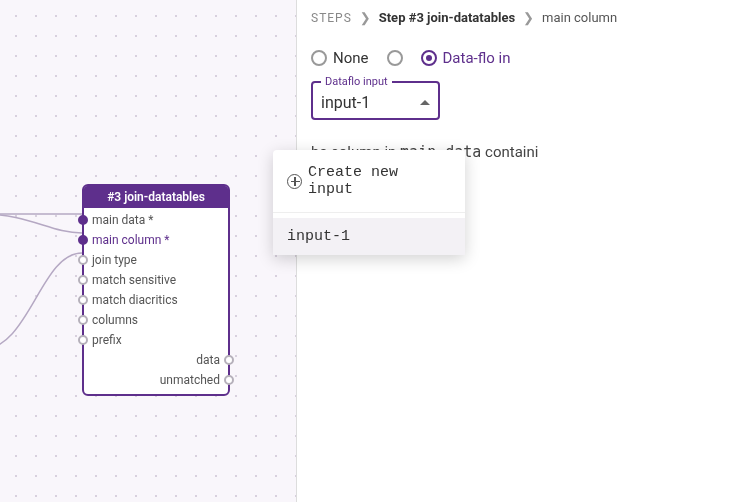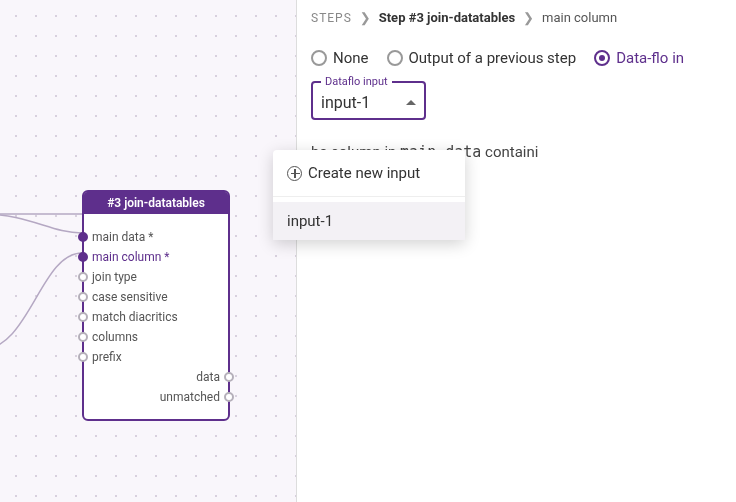--- a/index.html
+++ b/index.html
@@ -19,37 +19,37 @@
     position: relative;
     background: #f9f6fb;
     background-image: radial-gradient(#d8d0de 1.2px, transparent 1.2px);
     background-size: 20px 20px;
     background-position: 6px 6px;
     flex-shrink: 0;
   }
   .node {
     position: absolute;
     left: 82px;
-    top: 190px;
+    top: 184px;
     width: 148px;
     border: 2px solid #5e2f8c;
     border-radius: 6px;
     background: #fff;
   }
   .node-header {
     background: #5e2f8c;
     color: #fff;
     font-size: 12px;
     font-weight: 600;
     padding: 4px 8px;
     text-align: center;
     border-top-left-radius: 3px;
     border-top-right-radius: 3px;
   }
-  .node-body { padding: 2px 0 12px 0; margin-top: 11px; }
+  .node-body { padding: 2px 0 4px 0; }
   .node-row {
     position: relative;
     font-size: 12px;
     color: #555;
     padding: 2px 8px;
     line-height: 16px;
   }
   .node-row.sel { color: #5e2f8c; font-weight: 400; }
   .port {
     position: absolute;
@@ -110,21 +110,21 @@
   }
   .radio.selected .radio-circle { border-color: #5e2f8c; }
   .radio.selected .radio-circle::after {
     content: ""; position: absolute;
     left: 3px; top: 3px; width: 6px; height: 6px;
     background: #5e2f8c; border-radius: 50%;
   }
   .radio.selected { color: #5e2f8c; font-weight: 400; }
   .select-wrap {
     position: relative;
-    width: 115px;
+    width: 129px;
     border: 2px solid #5e2f8c;
     border-radius: 4px;
     padding: 10px 8px 6px 8px;
     margin-bottom: 22px;
   }
   .select-legend {
     position: absolute;
     top: -8px; left: 8px;
     background: #fff;
     padding: 0 4px;
@@ -163,20 +163,21 @@
     padding: 4px 0 0 0;
   }
   .dd-item {
     display: flex;
     align-items: center;
     gap: 6px;
     padding: 10px 14px;
     font-size: 15px;
     color: #333;
     cursor: pointer;
+    font-family: Liberation Mono, monospace;
   }
   .dd-sep { height: 6px; border-top: 1px solid #eee; margin-top: 4px; }
   .dd-item.highlight { background: #f3f1f5; }
   .plus-circle {
     width: 15px; height: 15px;
     border: 1.5px solid #555;
     border-radius: 50%;
     position: relative;
     flex-shrink: 0;
   }
@@ -194,21 +195,21 @@
     <path class="edge" d="M -20 214 C 30 214 50 214 82 214"></path>
     <path class="edge" d="M -20 214 C 30 214 50 233 82 233"></path>
     <path class="edge" d="M -20 350 C 30 350 40 253 82 253"></path>
   </svg>
   <div class="node">
     <div class="node-header">#3 join-datatables</div>
     <div class="node-body" id="node-body">
         <div class="node-row"><span class="port left filled"></span><span>main data *</span></div>
         <div class="node-row sel"><span class="port left filled"></span><span>main column *</span></div>
         <div class="node-row"><span class="port left"></span><span>join type</span></div>
-        <div class="node-row"><span class="port left"></span><span>case sensitive</span></div>
+        <div class="node-row"><span class="port left"></span><span>match sensitive</span></div>
         <div class="node-row"><span class="port left"></span><span>match diacritics</span></div>
         <div class="node-row"><span class="port left"></span><span>columns</span></div>
         <div class="node-row"><span class="port left"></span><span>prefix</span></div>
         <div class="node-row out-row"><span>data</span><span class="port right"></span></div>
         <div class="node-row out-row"><span>unmatched</span><span class="port right"></span></div>
       </div>
   </div>
 </div>
 
 <div class="panel">
@@ -220,21 +221,20 @@
     <span>main column</span>
   </div>
 
   <div class="radios">
     <label class="radio">
       <span class="radio-circle"></span>
       <span>None</span>
     </label>
     <label class="radio">
       <span class="radio-circle"></span>
-      <span>Output of a previous step</span>
     </label>
     <label class="radio selected">
       <span class="radio-circle"></span>
       <span>Data-flo in</span>
     </label>
   </div>
 
   <div class="select-wrap">
     <span class="select-legend">Dataflo input</span>
     <div class="select-value">

